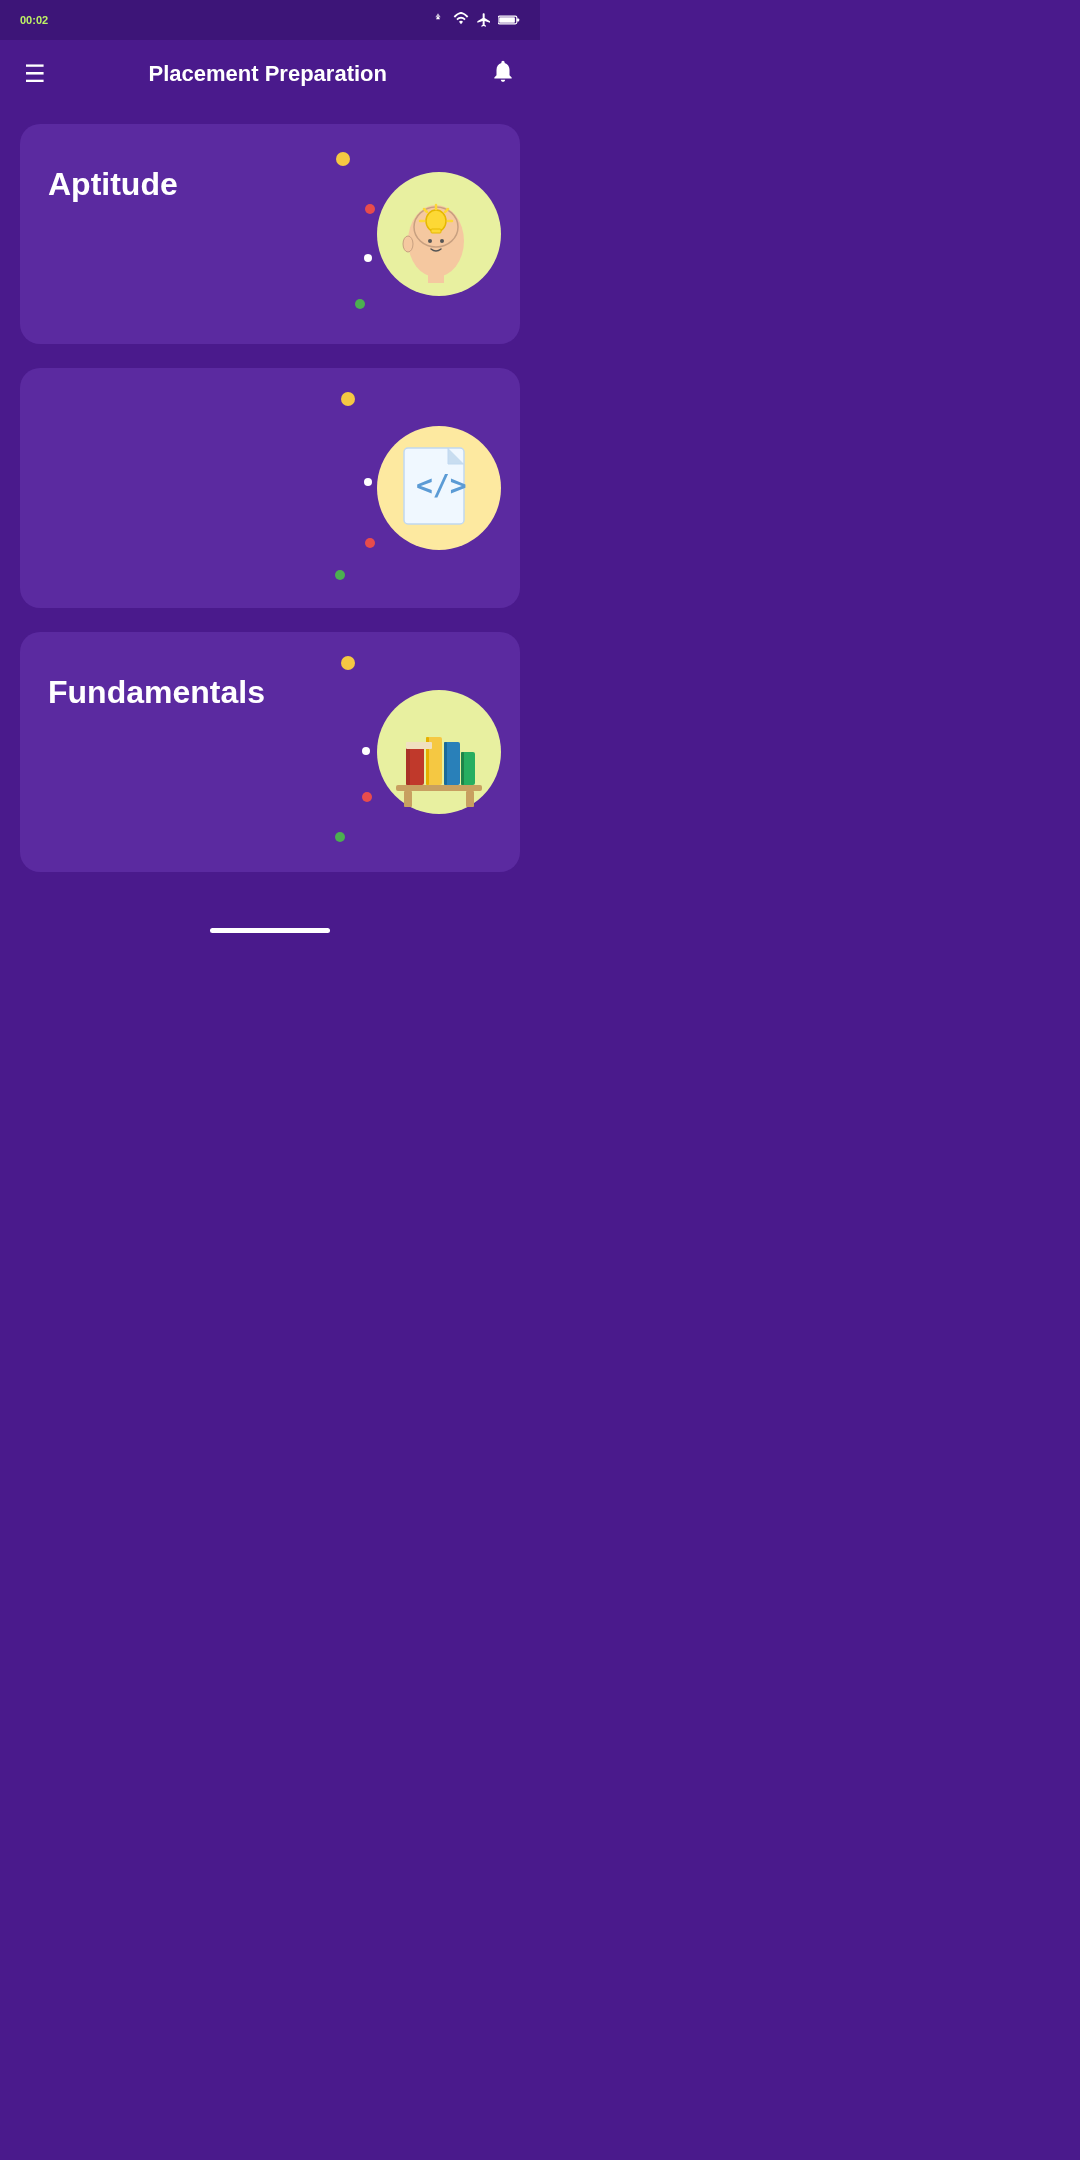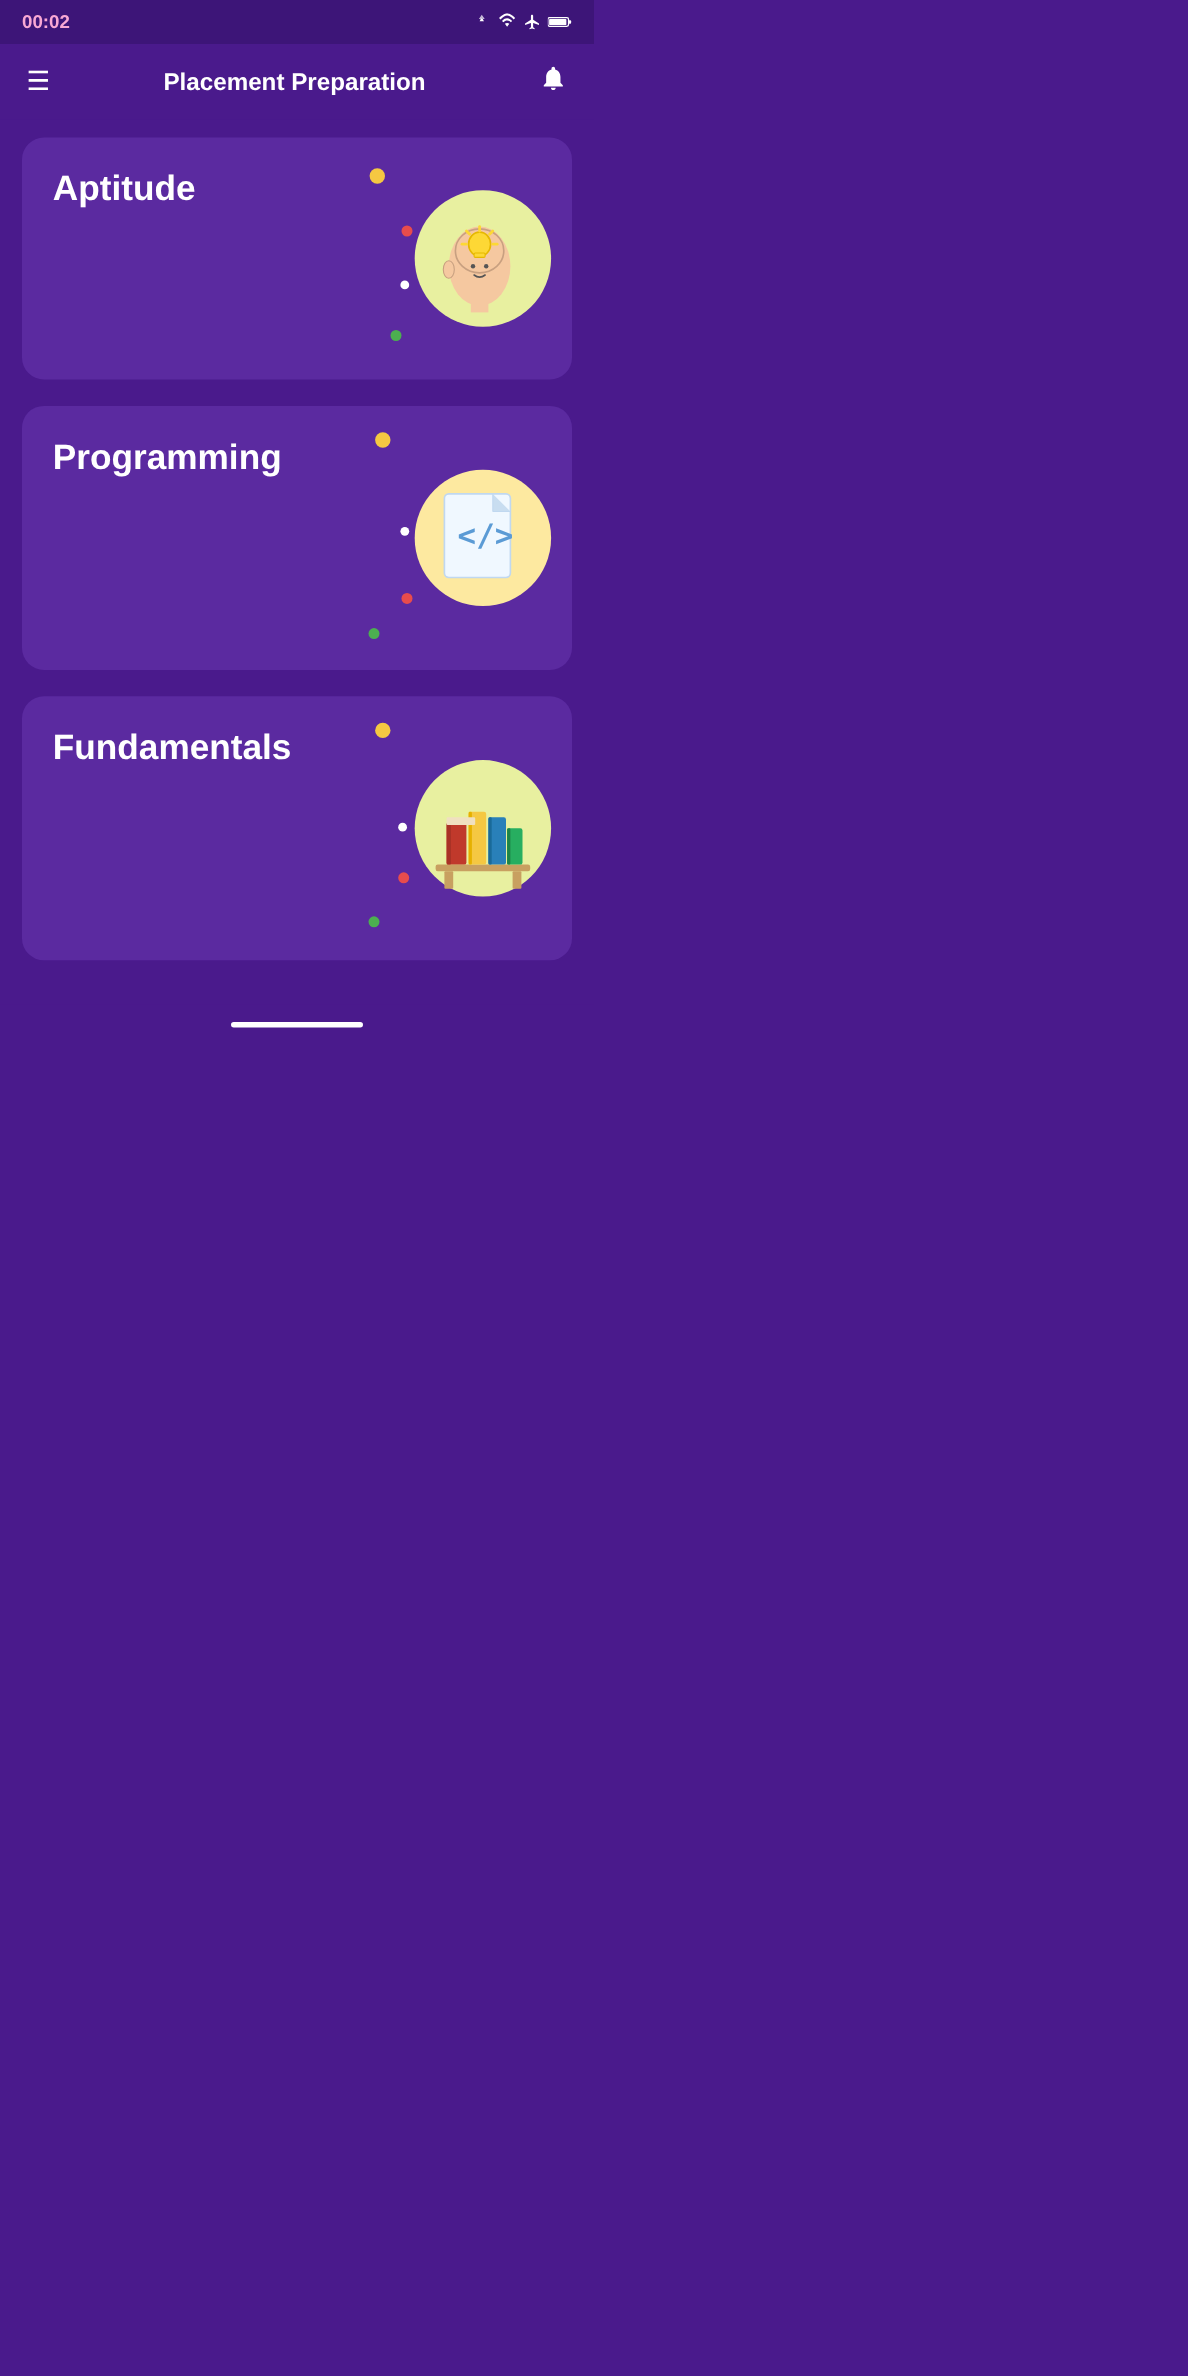--- a/index.html
+++ b/index.html
@@ -17,23 +17,23 @@
     
     .status-bar {
       display: flex;
       justify-content: space-between;
       align-items: center;
       padding: 8px 20px;
       background-color: #3d1578;
       height: 40px;
     }
     .status-time {
-      font-size: 17px;
+      font-size: 11px;
       font-weight: bold;
-      color: #f9a8d4;
+      color: #bef264;
       text-align: right;
     }
     .status-icons {
       display: flex;
       align-items: center;
       gap: 6px;
     }
 
     
     .header {
@@ -59,21 +59,21 @@
       padding: 16px 20px 40px 20px;
       display: flex;
       flex-direction: column;
       gap: 24px;
     }
 
     
     .card {
       background-color: #5b2aa0;
       border-radius: 20px;
-      padding: 28px 28px;
+      padding: 42px 28px;
       position: relative;
       overflow: hidden;
       cursor: pointer;
       min-height: 200px;
       display: flex;
       flex-direction: column;
       justify-content: flex-start;
     }
 
     .card-title {
@@ -204,21 +204,20 @@
     </div>
   </div>
 
   <div class="card" style="position:relative; min-height:240px;">
 
     <div class="dot" style="width:14px;height:14px;background:#f5c842;top:24px;right:165px;"></div>
     <div class="dot" style="width:10px;height:10px;background:#e84c4c;top:170px;right:145px;"></div>
     <div class="dot" style="width:10px;height:10px;background:#4caf50;bottom:28px;right:175px;"></div>
     <div class="dot" style="width:8px;height:8px;background:#ffffff;top:110px;right:148px;"></div>
 
-    <span class="card-title">Programming</span>
 
     <div class="card-illustration" style="right:16px; top:50%; transform:translateY(-50%);">
       <svg width="130" height="130" viewBox="0 0 130 130" xmlns="http://www.w3.org/2000/svg">
         <circle cx="65" cy="65" r="62" fill="#fde9a0"></circle>
 
         <rect x="30" y="25" width="60" height="76" rx="4" ry="4" fill="#f0f8ff" stroke="#c0d8f0" stroke-width="1.5"></rect>
 
         <polygon points="74,25 90,41 74,41" fill="#c8ddf0"></polygon>
         <line x1="74" y1="25" x2="74" y2="41" stroke="#c0d8f0" stroke-width="1"></line>
         <line x1="74" y1="41" x2="90" y2="41" stroke="#c0d8f0" stroke-width="1"></line>

